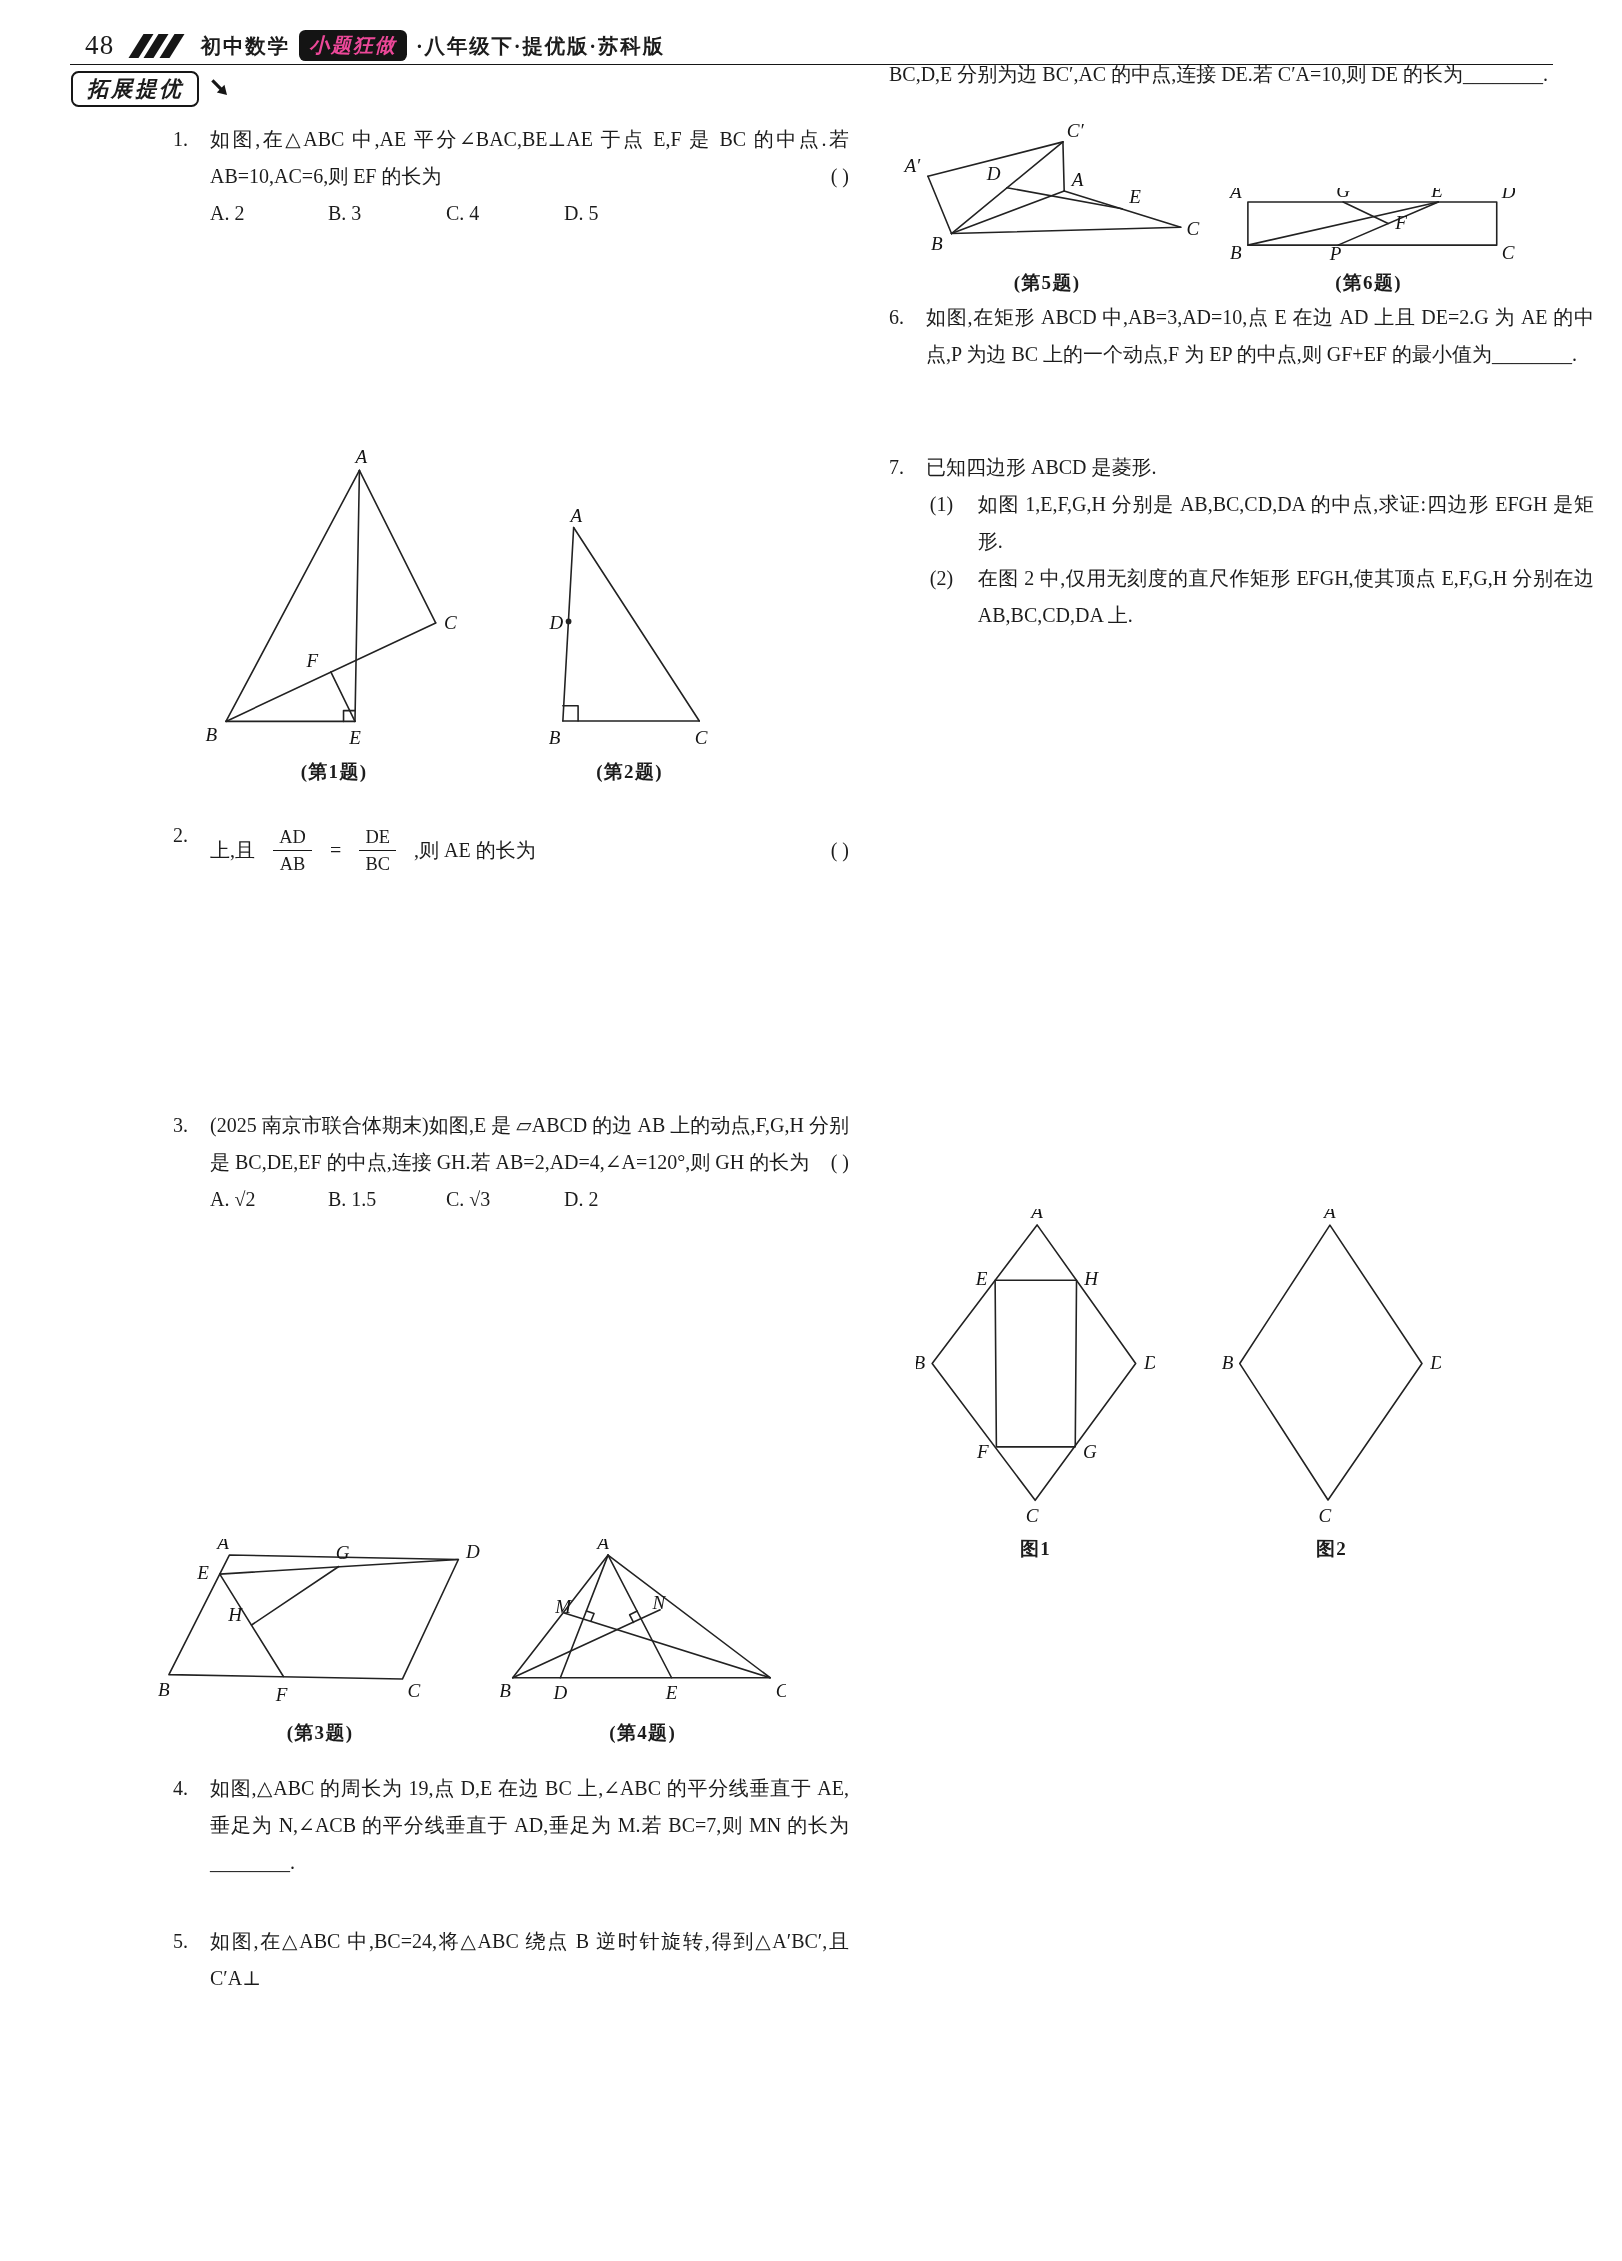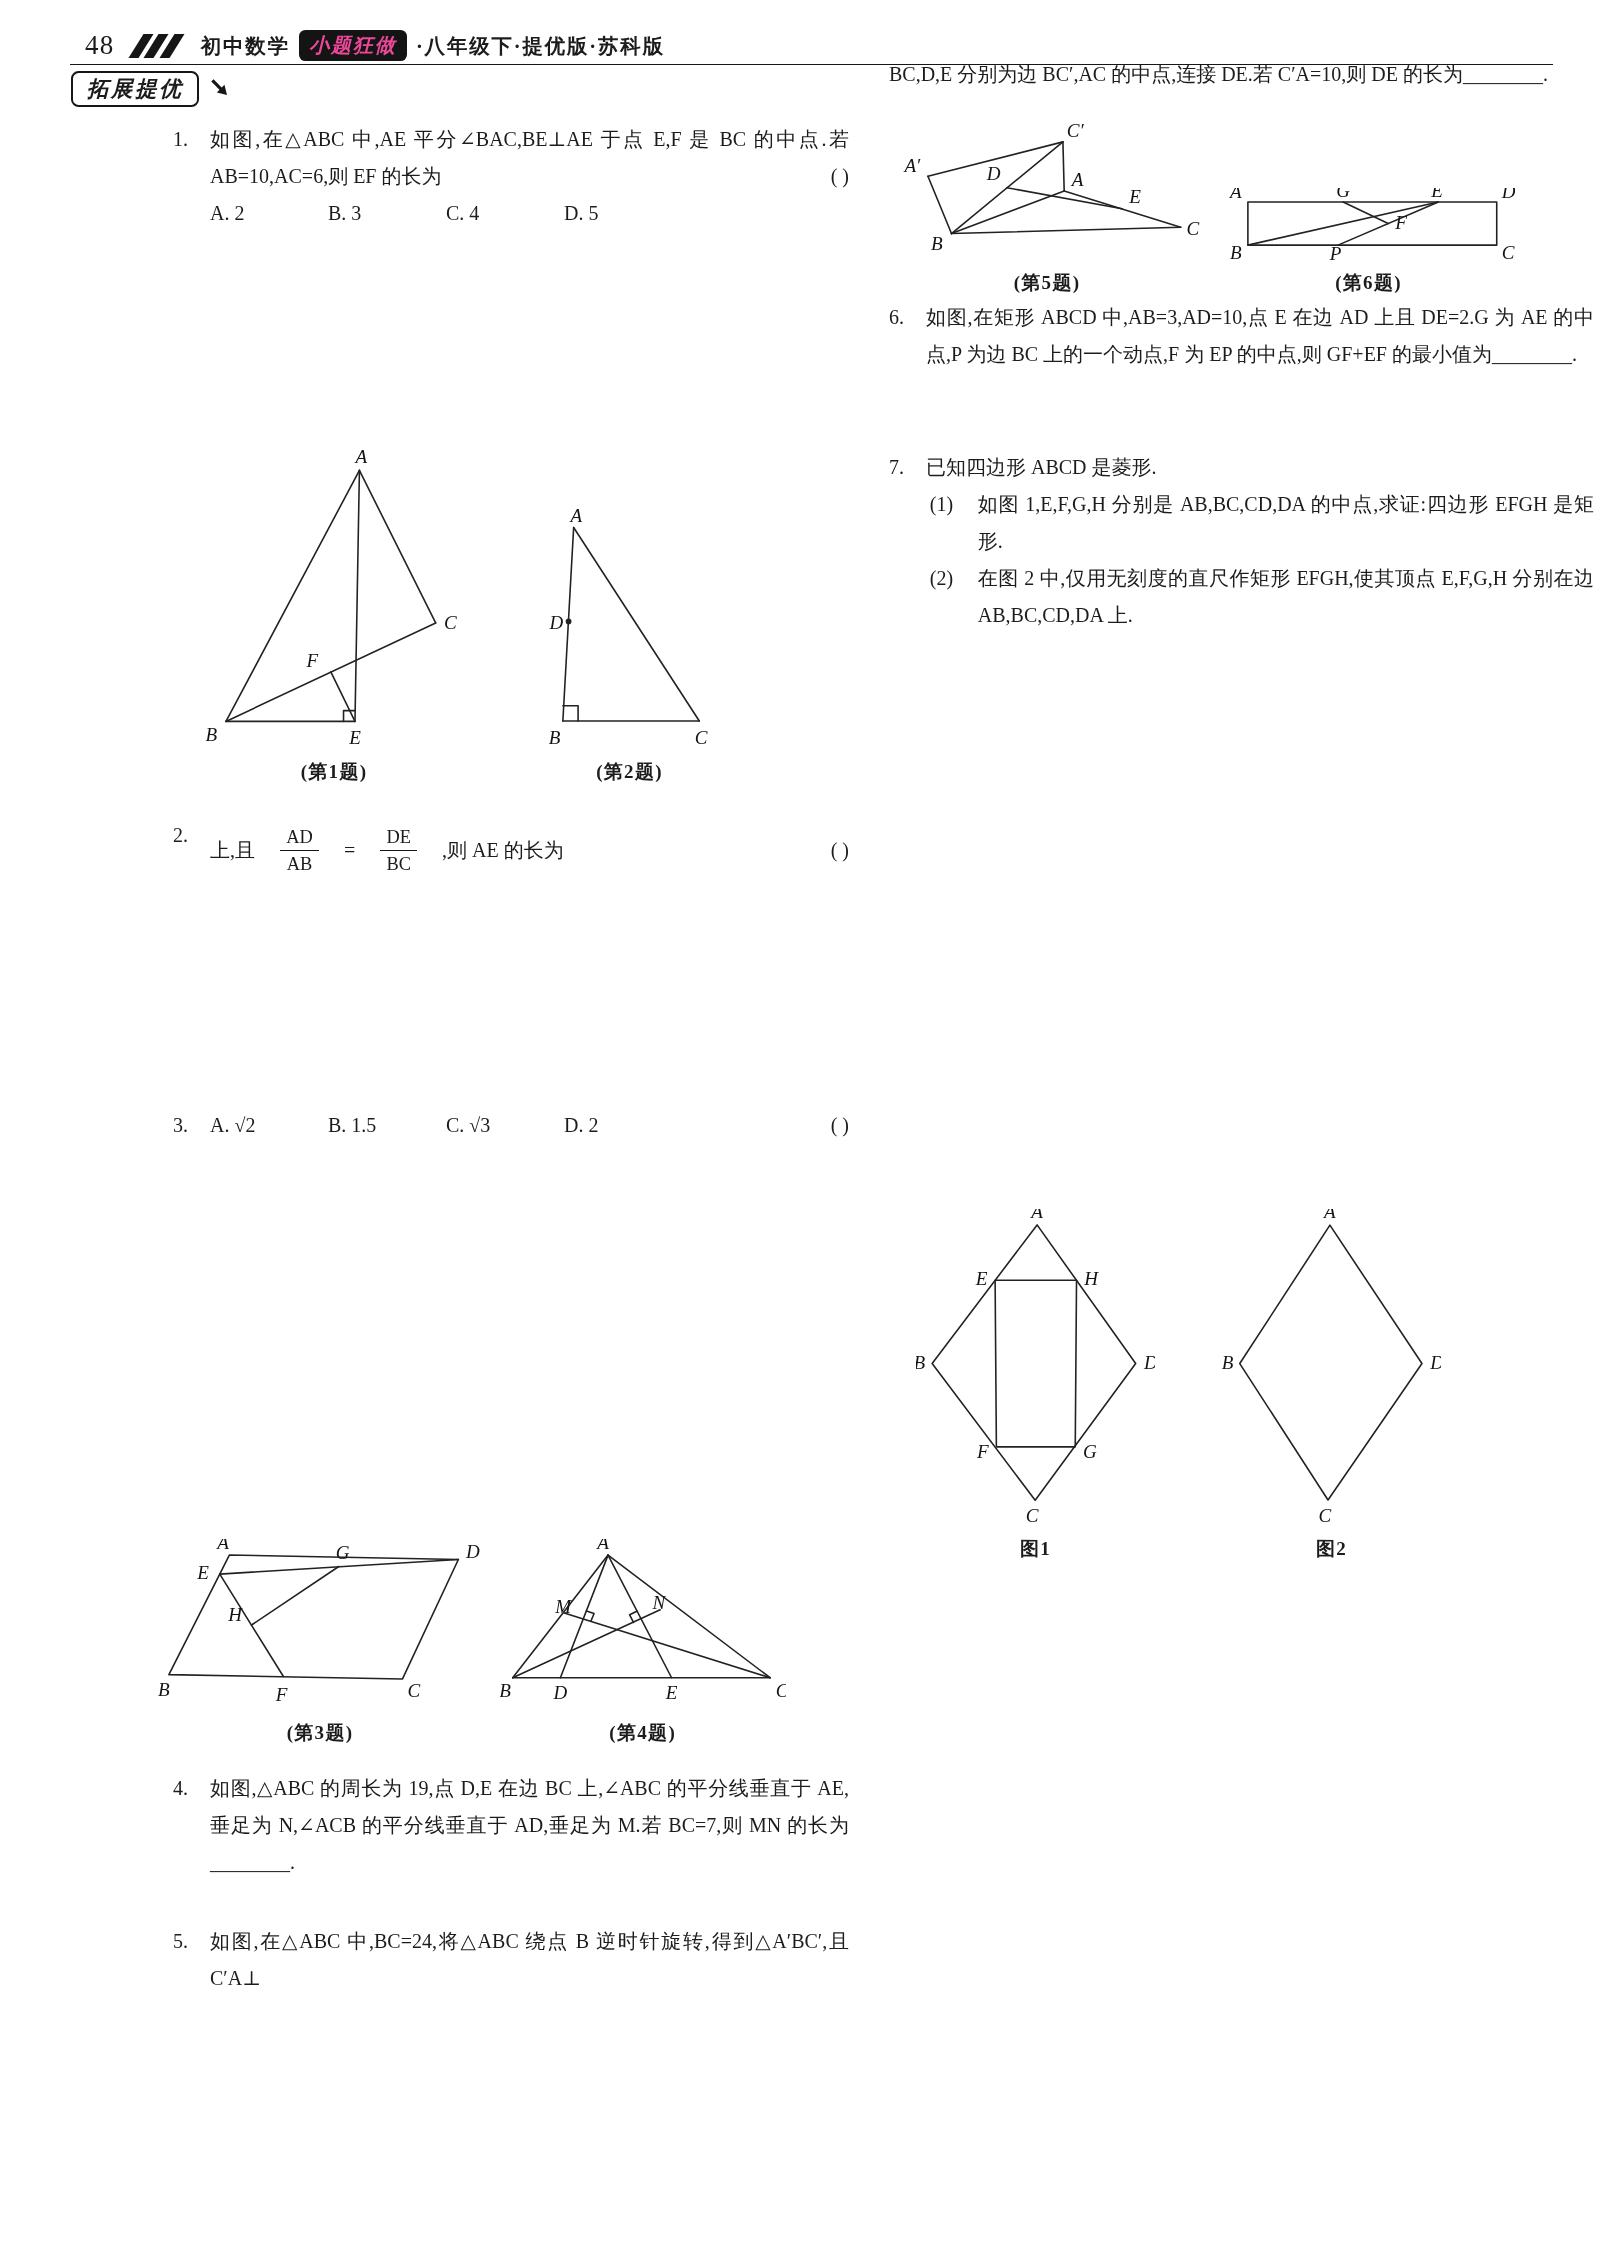--- a/index.html
+++ b/index.html
@@ -20,21 +20,21 @@
   .badgebox{border:2.2px solid #161616;border-radius:7.6px;padding:1.3px 14px;
             font-size:21.6px;font-weight:bold;font-style:italic;letter-spacing:2.5px;}
   .badgeicon{margin-left:6.4px;}
   
   .prob{position:absolute;font-size:20px;line-height:37px;text-align:justify;padding-left:37px;}
   .prob p{margin:0;}
   .pnum{position:absolute;left:0;top:0;}
   .bracket{float:right;}
   .optrow{display:grid;grid-template-columns:118px 118px 118px auto;margin-top:0;}
   .optgrid2{display:grid;grid-template-columns:212px auto;row-gap:14px;align-items:center;margin-top:5.1px;}
-  .fracline{display:flex;align-items:center;gap:21px;height:67px;}
+  .fracline{display:flex;align-items:center;gap:14px;height:67px;}
   .frac{display:inline-block;vertical-align:middle;text-align:center;font-size:18.4px;line-height:1.2;margin:0 3.8px;}
   .frac .num{display:block;border-bottom:1.9px solid #161616;padding:0 6.4px 1.9px;}
   .frac .den{display:block;padding-top:1.9px;}
   .opt{display:flex;align-items:center;gap:5.1px;}
   .sub{position:relative;margin-left:3.8px;padding-left:48px;}
   .subnum{position:absolute;left:0;top:0;}
   
   .figrow{position:absolute;display:flex;align-items:flex-end;}
   .figbox{display:flex;flex-direction:column;align-items:center;}
   .caption{font-size:19px;font-weight:bold;letter-spacing:1.3px;margin-top:9px;text-align:center;}
@@ -132,21 +132,21 @@
           <span class="num">DE</span>
           <span class="den">BC</span>
         </span>
       <span>,则 AE 的长为</span>
       <span style="margin-left:auto;">(    )</span>
     </div>
   </div>
 
   <div class="prob" style="left:173px;top:1107px;width:639px;">
     <span class="pnum">3.</span>
-    <p><span class="bracket">(    )</span></p>
+    <p><span>(2025 南京市联合体期末)如图,E 是 ▱ABCD 的边 AB 上的动点,F,G,H 分别是 BC,DE,EF 的中点,连接 GH.若 AB=2,AD=4,∠A=120°,则 GH 的长为</span><span class="bracket">(    )</span></p>
     <div class="optrow">
       <span>A. √2</span>
       <span>B. 1.5</span>
       <span>C. √3</span>
       <span>D. 2</span>
     </div>
   </div>
 
   <div class="figrow" style="left:153px;top:1539px;gap:12.7px;">
     <div class="figbox">

